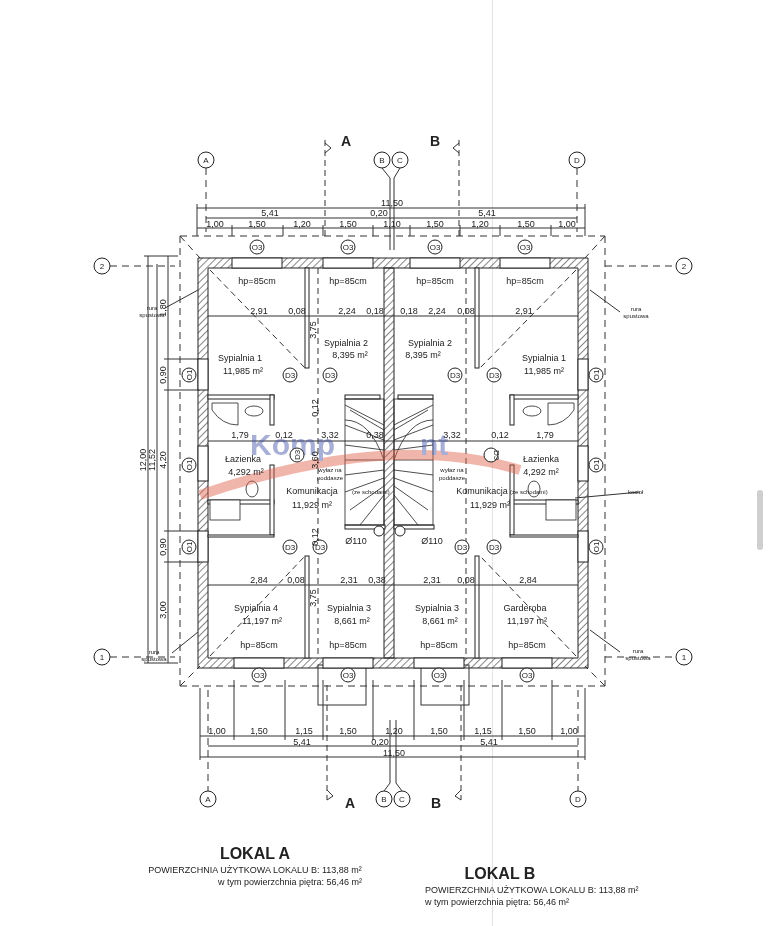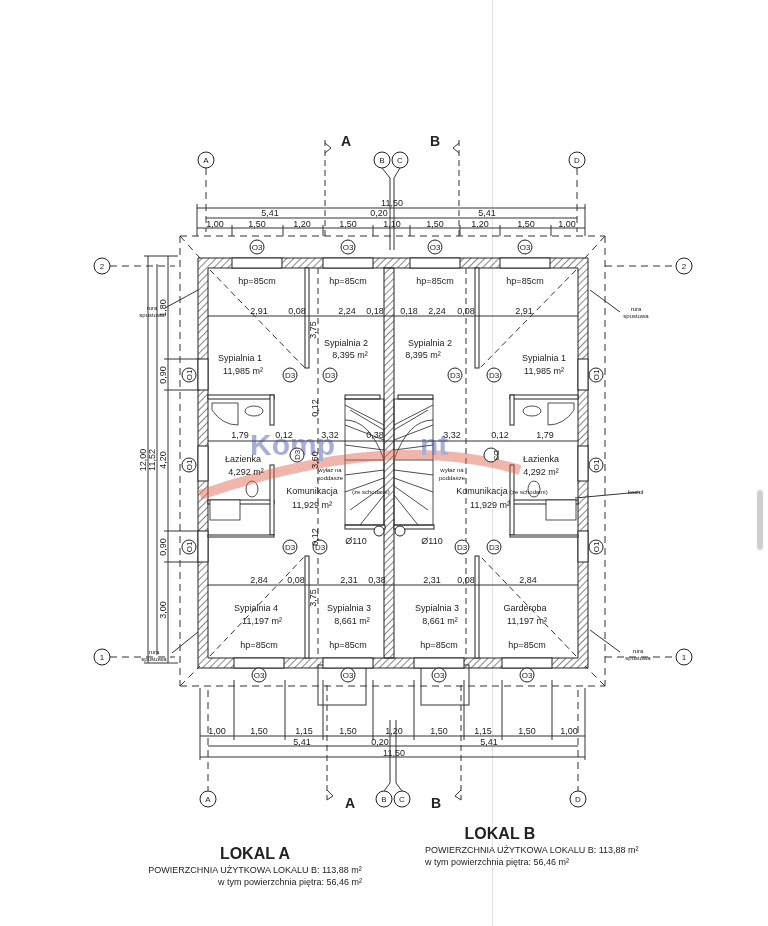--- a/index.html
+++ b/index.html
@@ -10,21 +10,21 @@
   .room { font-size:9px; }
   .tag { font-size:8px; }
   .sec { font-size:14px; font-weight:bold; }
   .ax { font-size:8px; }
   .small { font-size:6px; }
   .summary { position:absolute; font-size:9px; color:#222; line-height:12px; }
   .summary .h { font-weight:bold; font-size:16px; }
   #lokalA { left:140px; top:848px; width:230px; text-align:center; }
   #lokalA .h { margin-bottom:4px; }
   #lokalA .line2 { text-align:right; padding-right:8px; }
-  #lokalB { left:425px; top:828px; width:230px; }
+  #lokalB { left:425px; top:868px; width:230px; }
   #lokalB .h { text-align:center; margin-bottom:4px; padding-right:80px; }
   #scrollbar { position:absolute; left:757px; top:490px; width:6px; height:60px; background:#cfcfcf; border-radius:3px; }
   #center-line { position:absolute; left:492px; top:0; width:1px; height:926px; background:#e4e4e4; }
 </style>
 </head>
 <body>
 
 <div id="center-line"></div>
 
 <svg id="plan" viewBox="0 0 768 926" xmlns="http://www.w3.org/2000/svg">

